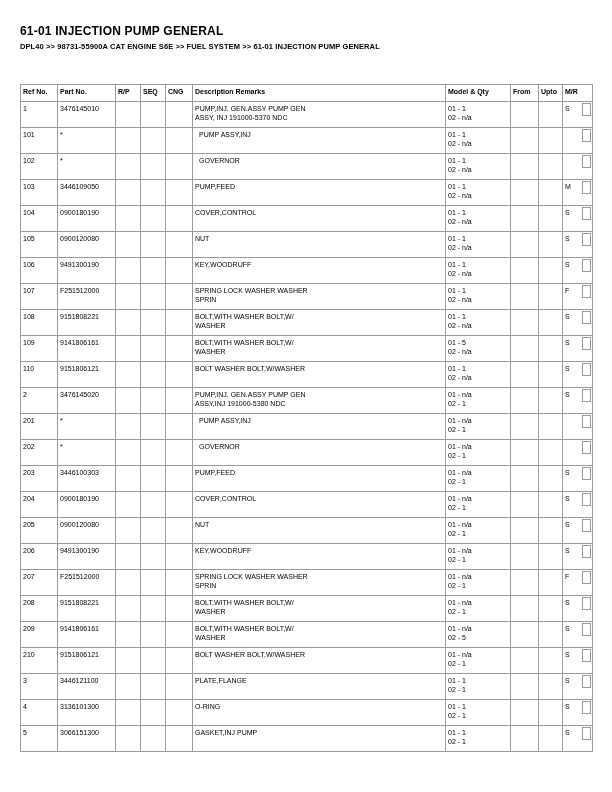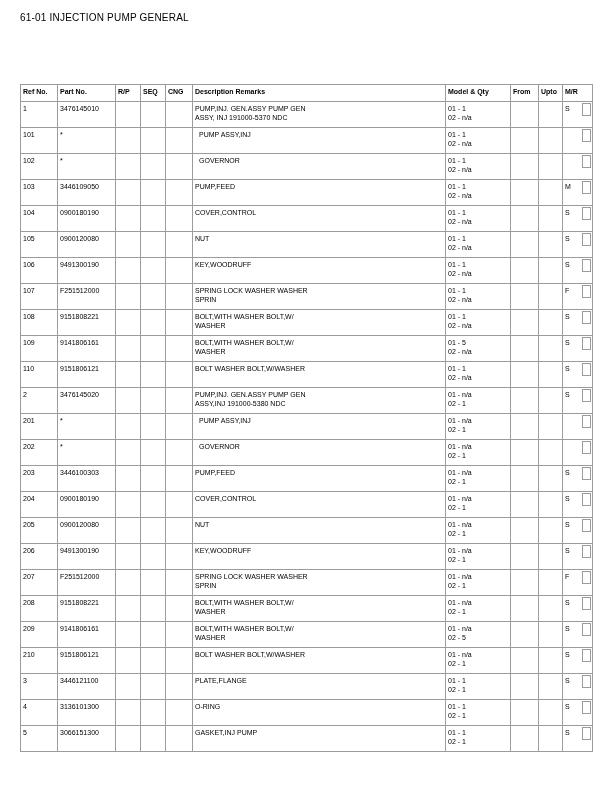--- a/index.html
+++ b/index.html
@@ -6,22 +6,22 @@
   html, body { margin: 0; padding: 0; }
   body {
     width: 612px; height: 792px;
     background: #ffffff;
     color: #000000;
     font-family: "Liberation Sans", "DejaVu Sans", sans-serif;
   }
   .page { position: relative; width: 612px; height: 792px; overflow: hidden; background: #fff; }
 
   .doc-title {
-    position: absolute; left: 20px; top: 12px;
-    font-size: 10px; font-weight: 400; letter-spacing: 0.2px;
+    position: absolute; left: 20px; top: 24px;
+    font-size: 12px; font-weight: 700; letter-spacing: 0.2px;
   }
   .breadcrumb {
     position: absolute; left: 20px; top: 42px;
     font-size: 7.5px; font-weight: 700; letter-spacing: 0.1px;
   }
 
   table.parts-table {
     position: absolute; left: 20px; top: 84px;
     width: 572px;
     border-collapse: collapse;
@@ -46,20 +46,21 @@
     width: 9px; height: 13px;
     border: 1px solid #9b9b9b;
     background: #fff;
   }
 </style>
 </head>
 <body>
 
 <div class="page">
   <div class="doc-title">61-01 INJECTION PUMP GENERAL</div>
+  <div class="breadcrumb">DPL40 &gt;&gt; 98731-55900A CAT ENGINE S6E &gt;&gt; FUEL SYSTEM &gt;&gt; 61-01 INJECTION PUMP GENERAL</div>
 
   <table class="parts-table">
     <colgroup>
       <col style="width:37px">
         <col style="width:58px">
         <col style="width:25px">
         <col style="width:25px">
         <col style="width:27px">
         <col style="width:253px">
         <col style="width:65px">

